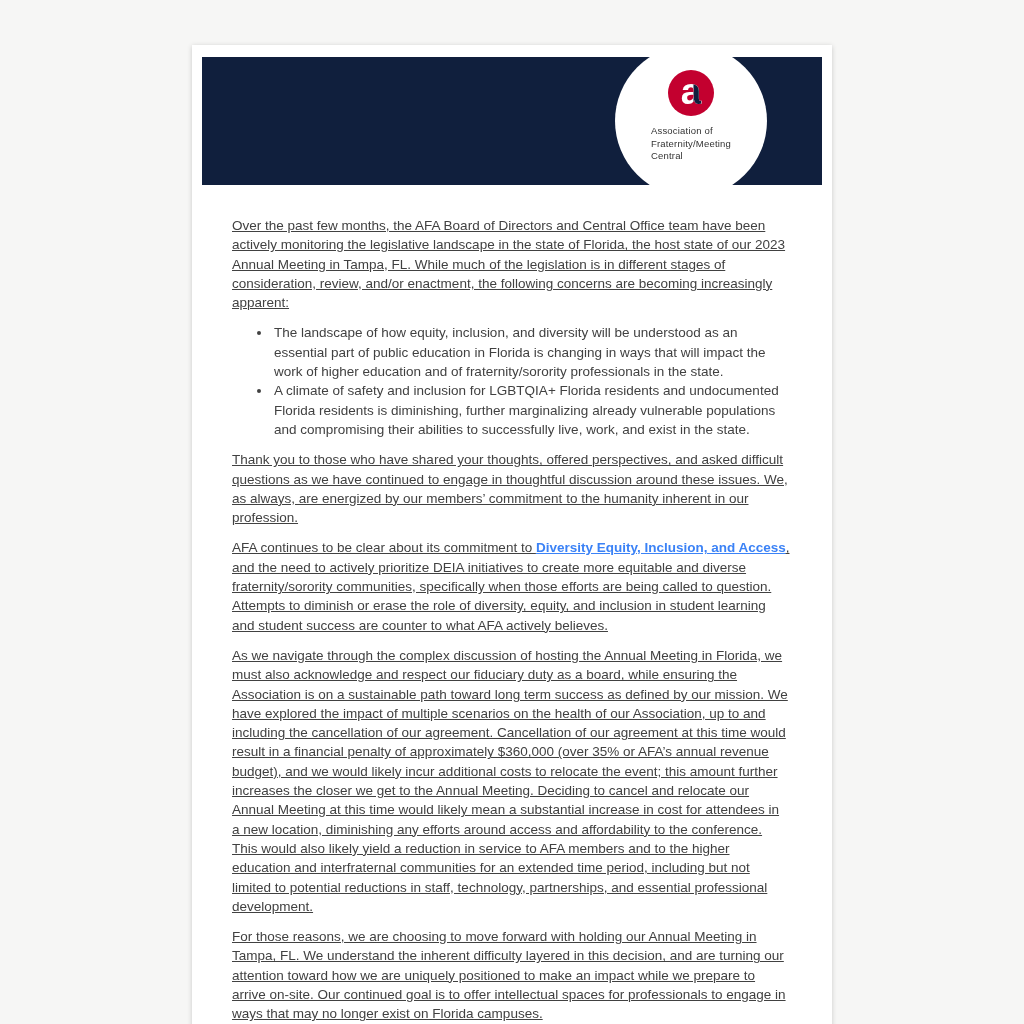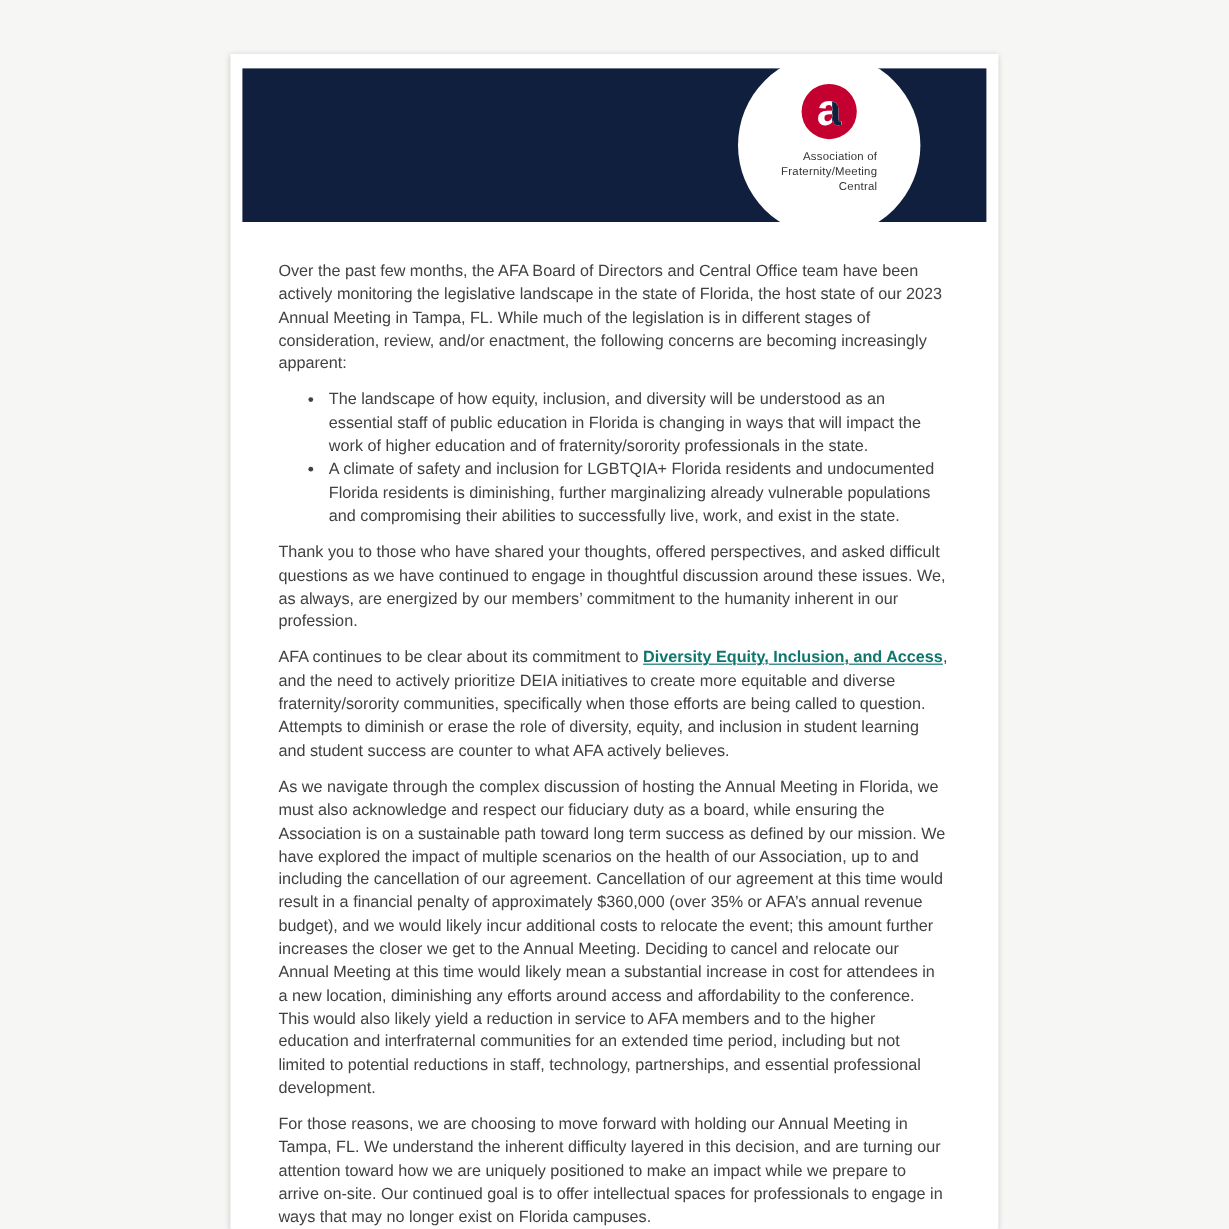--- a/index.html
+++ b/index.html
@@ -58,40 +58,40 @@
   .logo-a .a-white { color: #ffffff; }
   .logo-a .a-navy {
     position: absolute;
     left: 0;
     top: 0;
     color: #101f3d;
     clip-path: inset(0 0 0 62%);
   }
   .org-name {
     margin-top: 9px;
-    text-align: right;
+    text-align: left;
     font-size: 9.5px;
     line-height: 12.5px;
     color: #333333;
     letter-spacing: 0.2px;
   }
   .body-text {
     padding: 31px 42px 60px 40px;
     color: #414141;
     font-size: 13.5px;
     line-height: 19.3px;
   }
-  .body-text p { margin: 0 0 11px; }
+  .body-text p { margin: 0 0 11px; text-decoration: underline; }
   .body-text ul {
     margin: 0 0 11px;
     padding-left: 40px;
   }
   .body-text li { margin: 0; padding-left: 2px; }
   .link {
-    color: #0f766e;
+    color: #3b82f6;
     font-weight: bold;
     text-decoration: underline;
     cursor: pointer;
   }
 </style>
 </head>
 <body>
 
 <div class="email-card">
 
@@ -105,21 +105,21 @@
         <div>Fraternity/Meeting</div>
         <div>Central</div>
       </div>
     </div>
   </div>
 
   <div class="body-text">
     <p>Over the past few months, the AFA Board of Directors and Central Office team have been actively monitoring the legislative landscape in the state of Florida, the host state of our 2023 Annual Meeting in Tampa, FL. While much of the legislation is in different stages of consideration, review, and/or enactment, the following concerns are becoming increasingly apparent:</p>
 
     <ul>
-      <li>The landscape of how equity, inclusion, and diversity will be understood as an essential staff of public education in Florida is changing in ways that will impact the work of higher education and of fraternity/sorority professionals in the state.</li>
+      <li>The landscape of how equity, inclusion, and diversity will be understood as an essential part of public education in Florida is changing in ways that will impact the work of higher education and of fraternity/sorority professionals in the state.</li>
       <li>A climate of safety and inclusion for LGBTQIA+ Florida residents and undocumented Florida residents is diminishing, further marginalizing already vulnerable populations and compromising their abilities to successfully live, work, and exist in the state.</li>
     </ul>
 
     <p>Thank you to those who have shared your thoughts, offered perspectives, and asked difficult questions as we have continued to engage in thoughtful discussion around these issues. We, as always, are energized by our members’ commitment to the humanity inherent in our profession.</p>
 
     <p><span>AFA continues to be clear about its commitment to </span><a class="link">Diversity Equity, Inclusion, and Access</a><span>, and the need to actively prioritize DEIA initiatives to create more equitable and diverse fraternity/sorority communities, specifically when those efforts are being called to question. Attempts to diminish or erase the role of diversity, equity, and inclusion in student learning and student success are counter to what AFA actively believes.</span></p>
 
     <p>As we navigate through the complex discussion of hosting the Annual Meeting in Florida, we must also acknowledge and respect our fiduciary duty as a board, while ensuring the Association is on a sustainable path toward long term success as defined by our mission. We have explored the impact of multiple scenarios on the health of our Association, up to and including the cancellation of our agreement. Cancellation of our agreement at this time would result in a financial penalty of approximately $360,000 (over 35% or AFA’s annual revenue budget), and we would likely incur additional costs to relocate the event; this amount further increases the closer we get to the Annual Meeting. Deciding to cancel and relocate our Annual Meeting at this time would likely mean a substantial increase in cost for attendees in a new location, diminishing any efforts around access and affordability to the conference. This would also likely yield a reduction in service to AFA members and to the higher education and interfraternal communities for an extended time period, including but not limited to potential reductions in staff, technology, partnerships, and essential professional development.</p>
 
     <p>For those reasons, we are choosing to move forward with holding our Annual Meeting in Tampa, FL. We understand the inherent difficulty layered in this decision, and are turning our attention toward how we are uniquely positioned to make an impact while we prepare to arrive on-site. Our continued goal is to offer intellectual spaces for professionals to engage in ways that may no longer exist on Florida campuses.</p>

